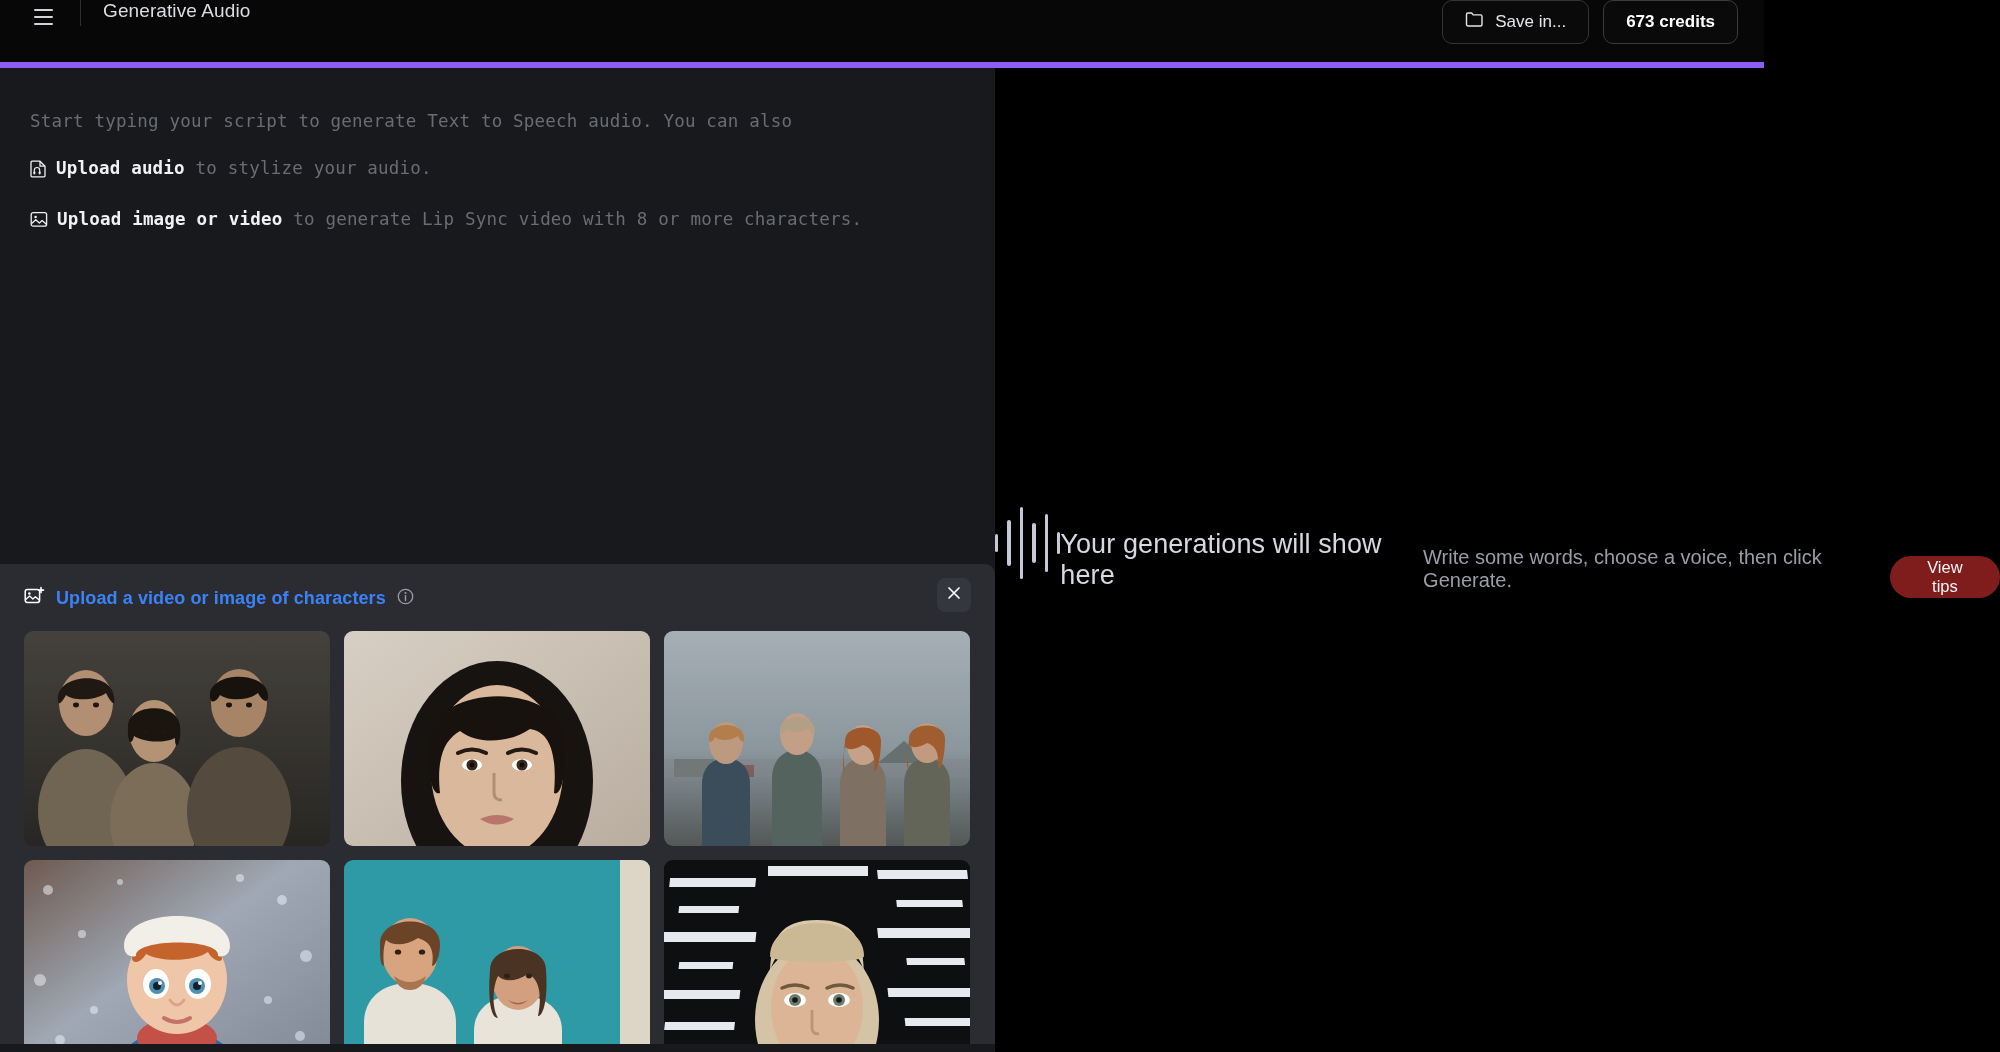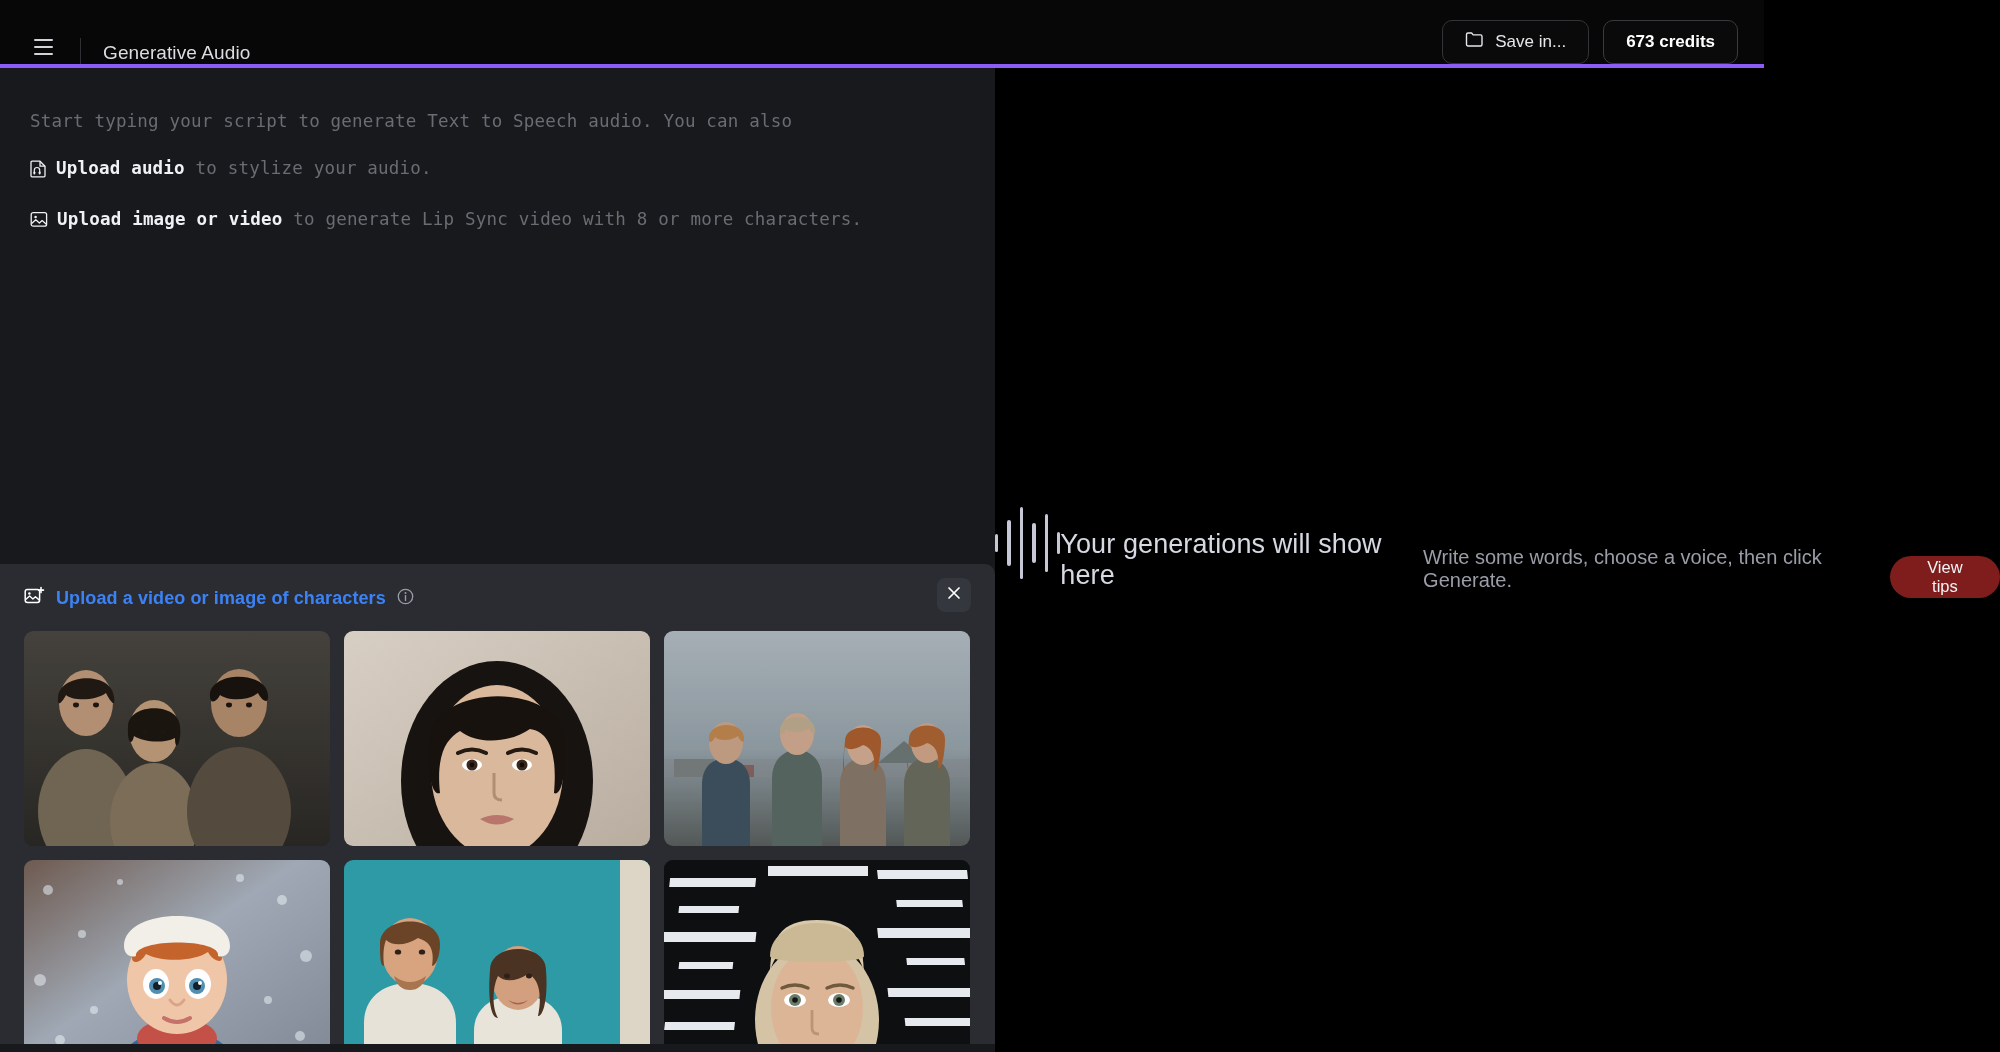--- a/index.html
+++ b/index.html
@@ -8,22 +8,22 @@
     background: #000000;
     font-family: "Liberation Sans", sans-serif;
     overflow: hidden;
   }
   #app { position: relative; width: 2000px; height: 1052px; background: #000; }
 
   
   .topbar {
     position: absolute; top: 0; left: 0; width: 1764px; height: 68px;
     background: #070708;
-    border-bottom: 4px solid #8b5cf6;
-    display: flex; align-items: flex-end;
+    border-bottom: 6px solid #8b5cf6;
+    display: flex; align-items: flex-start;
   }
   .hamburger {
     margin-left: 26px; width: 34px; height: 34px;
     display: flex; flex-direction: column; justify-content: center; align-items: center; gap: 5px;
     cursor: pointer; border-radius: 6px;
   }
   .hamburger span { display: block; width: 19px; height: 1.8px; background: #d2d3d8; border-radius: 2px; }
   .topdivider { width: 1px; height: 26px; background: #2e2f33; margin-left: 20px; }
   .app-title {
     margin-left: 22px; font-size: 19px; color: #dcdde2; letter-spacing: 0.1px; white-space: nowrap;

